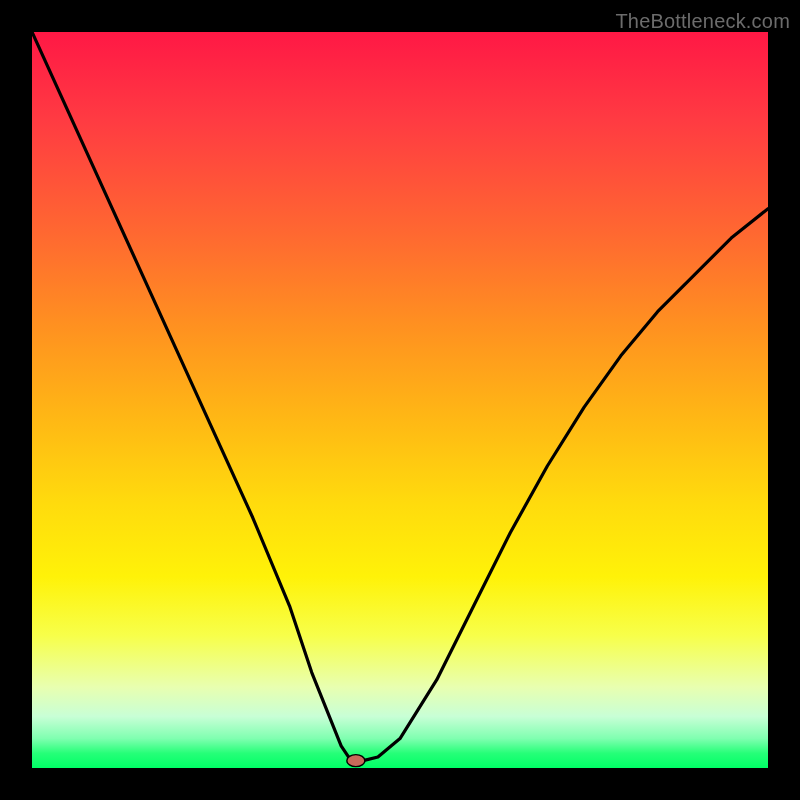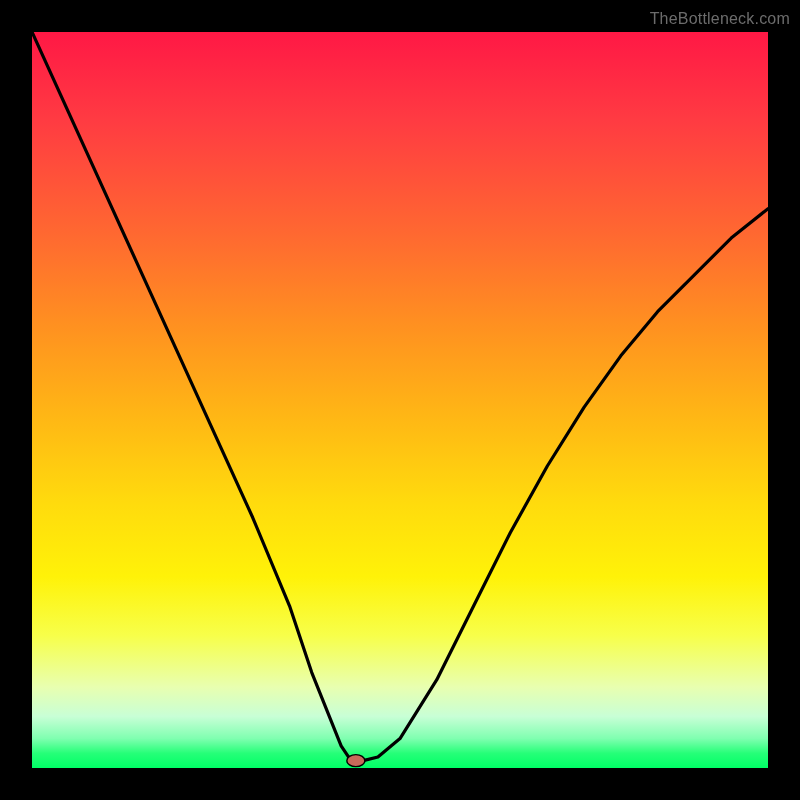--- a/index.html
+++ b/index.html
@@ -47,21 +47,21 @@
     left: 0;
     top: 0;
     width: 736px;
     height: 736px;
   }
   .watermark {
     position: absolute;
     top: 10px;
     right: 10px;
     font-family: Arial, Helvetica, sans-serif;
-    font-size: 16px;
+    font-size: 20px;
     color: #6c6c6c;
     letter-spacing: 0.2px;
     user-select: none;
   }
 </style>
 </head>
 <body>
 
 <div class="frame">
 

